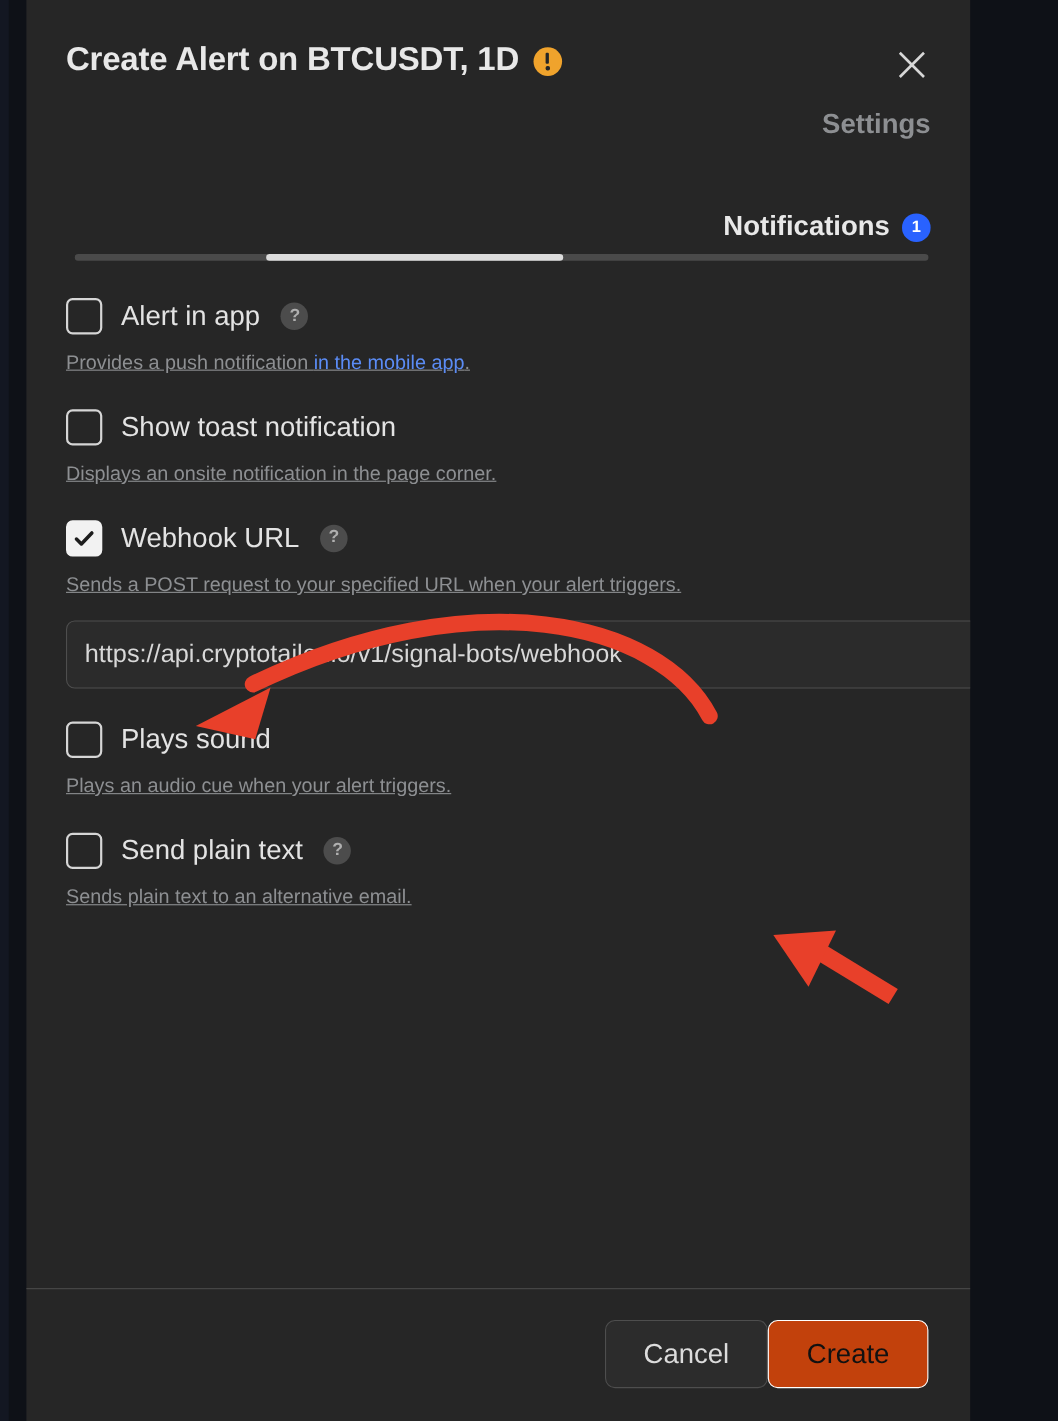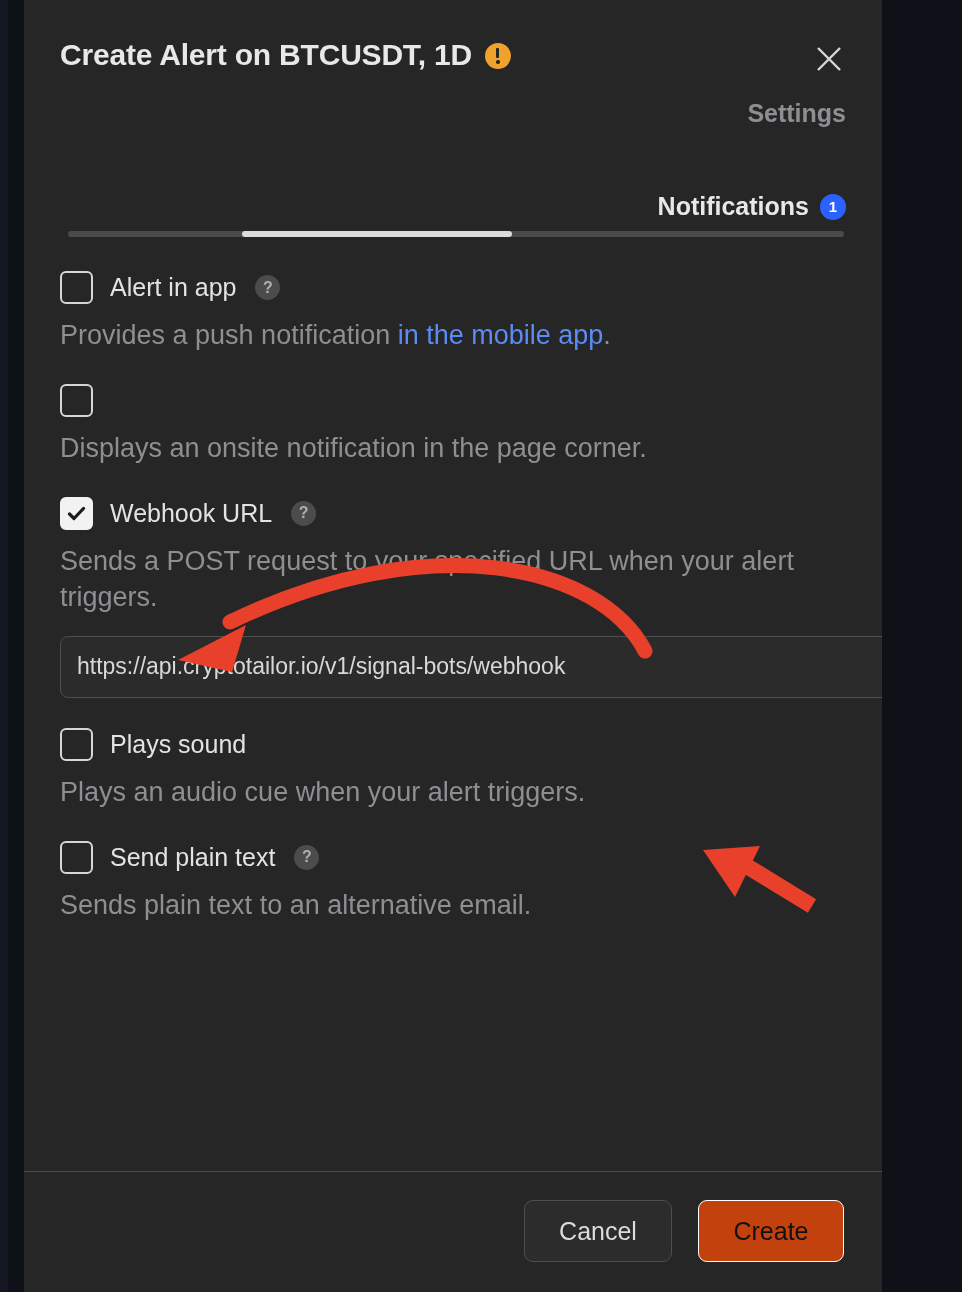--- a/index.html
+++ b/index.html
@@ -196,24 +196,25 @@
     font-weight: bold;
     display: inline-flex;
     align-items: center;
     justify-content: center;
     cursor: pointer;
     flex: none;
     margin-left: 2px;
   }
   .option-desc {
     margin-top: 14px;
-    font-size: 27px;
+    font-size: 18px;
     color: #8d8f92;
     line-height: 1.33;
     max-width: 880px;
+    text-decoration: underline;
   }
   .option-desc a {
     color: #5b8cf5;
     text-decoration: none;
     cursor: pointer;
   }
 
   .url-input {
     margin-top: 20px;
     width: 869px;
@@ -229,21 +230,20 @@
     outline: none;
   }
 
   
   .modal-footer {
     border-top: 1px solid #4a4a4a;
     padding: 28px 38px 30px 38px;
     display: flex;
     justify-content: flex-end;
     align-items: flex-start;
-    gap: 26px;
   }
   .btn {
     font-size: 25px;
     font-family: "Liberation Sans", sans-serif;
     border-radius: 9px;
     padding: 0 26px;
     height: 62px;
     cursor: pointer;
     box-sizing: border-box;
     display: inline-flex;
@@ -315,20 +315,21 @@
         <span class="help-icon">?</span>
       </div>
       <div class="option-desc">
         <span>Provides a push notification </span><a>in the mobile app</a><span>.</span>
       </div>
     </div>
 
     <div class="option-group">
       <div class="option-row">
         <span class="checkbox"></span>
+        <span class="option-label">Show toast notification</span>
       </div>
       <div class="option-desc">Displays an onsite notification in the page corner.</div>
     </div>
 
 
     <div class="option-group">
       <div class="option-row">
         <span class="checkbox checked">
           <svg width="21" height="21" viewBox="0 0 21 21">
             <path d="M3.5 11 L8 15.5 L17.5 5.5" stroke="#1d1d1d" stroke-width="3.2" fill="none" stroke-linecap="round" stroke-linejoin="round"></path>

